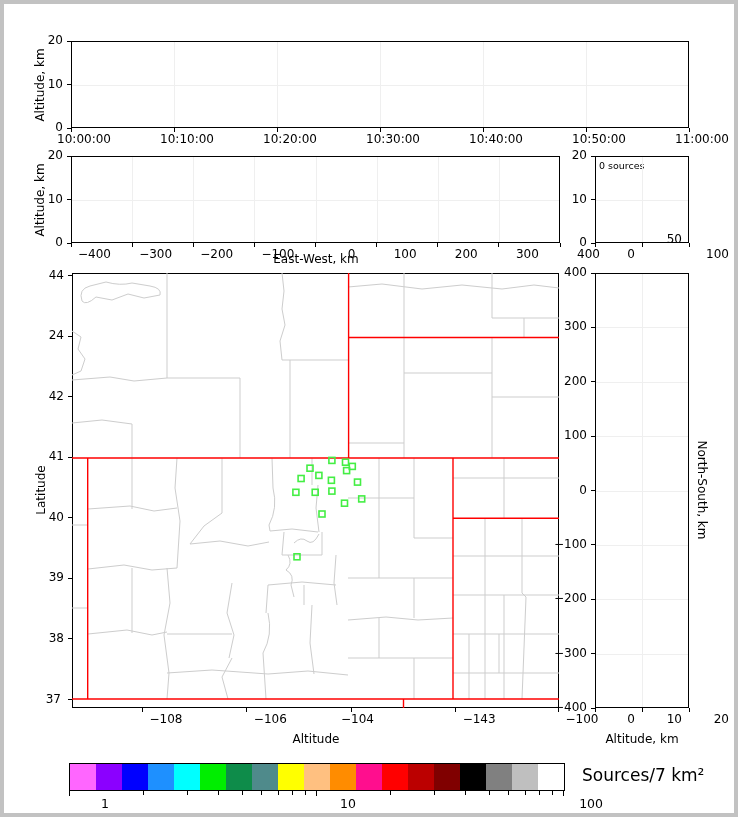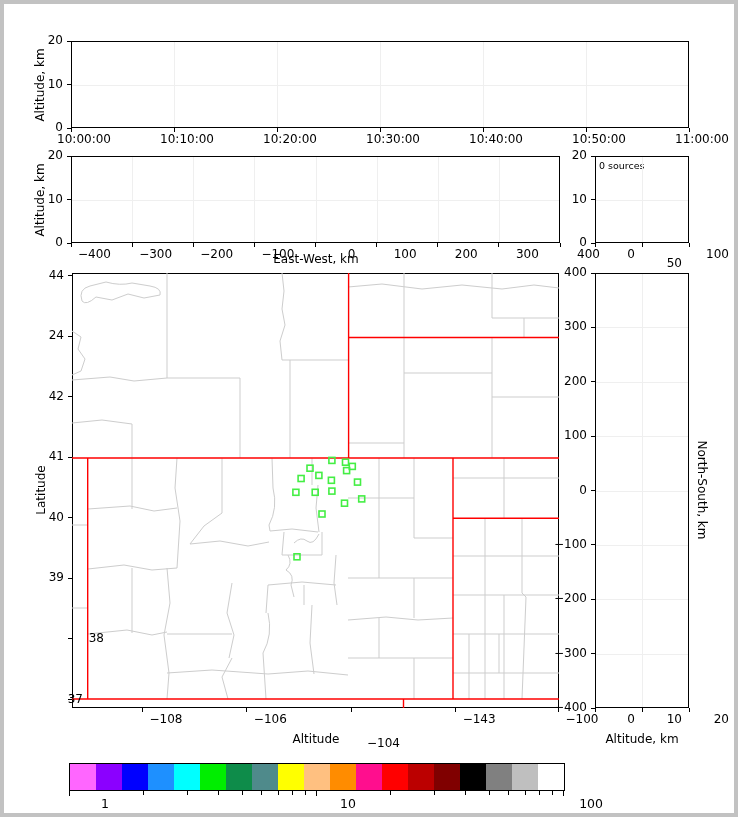--- a/index.html
+++ b/index.html
@@ -157,20 +157,21 @@
       <div class="cbseg" style="background: rgb(255, 140, 0);"></div>
       <div class="cbseg" style="background: rgb(255, 14, 142);"></div>
       <div class="cbseg" style="background: rgb(255, 0, 0);"></div>
       <div class="cbseg" style="background: rgb(187, 0, 0);"></div>
       <div class="cbseg" style="background: rgb(128, 0, 0);"></div>
       <div class="cbseg" style="background: rgb(0, 0, 0);"></div>
       <div class="cbseg" style="background: rgb(128, 128, 128);"></div>
       <div class="cbseg" style="background: rgb(191, 191, 191);"></div>
       <div class="cbseg" style="background: rgb(255, 255, 255);"></div>
     </div>
+  <div class="cb-label" style="left:582px;top:765px;">Sources/7 km²</div>
 <div class="tickmark" style="left: 70.5px; top: 128px; width: 1px; height: 4px;"></div>
     <div class="xtick-label" style="left: 31px; top: 132px;">10:00:00</div>
     <div class="tickmark" style="left: 173.5px; top: 128px; width: 1px; height: 4px;"></div>
     <div class="xtick-label" style="left: 134px; top: 132px;">10:10:00</div>
     <div class="gridline" style="left: 174px; top: 42px; width: 1px; height: 85px;"></div>
     <div class="tickmark" style="left: 276.5px; top: 128px; width: 1px; height: 4px;"></div>
     <div class="xtick-label" style="left: 237px; top: 132px;">10:20:00</div>
     <div class="gridline" style="left: 277px; top: 42px; width: 1px; height: 85px;"></div>
     <div class="tickmark" style="left: 379.5px; top: 128px; width: 1px; height: 4px;"></div>
     <div class="xtick-label" style="left: 340px; top: 132px;">10:30:00</div>
@@ -218,57 +219,57 @@
     <div class="tickmark" style="left: 67px; top: 155.5px; width: 4px; height: 1px;"></div>
     <div class="ytick-label" style="left: 3px; top: 148px;">20</div>
     <div class="tickmark" style="left: 67px; top: 199px; width: 4px; height: 1px;"></div>
     <div class="ytick-label" style="left: 3px; top: 191.5px;">10</div>
     <div class="gridline" style="left: 72px; top: 199.5px; width: 487px; height: 1px;"></div>
     <div class="tickmark" style="left: 67px; top: 242.5px; width: 4px; height: 1px;"></div>
     <div class="ytick-label" style="left: 3px; top: 235px;">0</div>
     <div class="tickmark" style="left: 594.5px; top: 243px; width: 1px; height: 4px;"></div>
     <div class="xtick-label" style="left: 555px; top: 247px;">0</div>
     <div class="tickmark" style="left: 641.5px; top: 243px; width: 1px; height: 4px;"></div>
-    <div class="xtick-label" style="left: 602px; top: 256px;">50</div>
+    <div class="xtick-label" style="left: 602px; top: 232px;">50</div>
     <div class="gridline" style="left: 642px; top: 157px; width: 1px; height: 85px;"></div>
     <div class="tickmark" style="left: 688.5px; top: 243px; width: 1px; height: 4px;"></div>
     <div class="xtick-label" style="left: 649px; top: 247px;">100</div>
     <div class="tickmark" style="left: 591px; top: 155.5px; width: 4px; height: 1px;"></div>
     <div class="ytick-label" style="left: 527px; top: 148px;">20</div>
     <div class="tickmark" style="left: 591px; top: 199px; width: 4px; height: 1px;"></div>
     <div class="ytick-label" style="left: 527px; top: 191.5px;">10</div>
     <div class="gridline" style="left: 596px; top: 199.5px; width: 92px; height: 1px;"></div>
     <div class="tickmark" style="left: 591px; top: 242.5px; width: 4px; height: 1px;"></div>
     <div class="ytick-label" style="left: 527px; top: 235px;">0</div>
     <div class="tickmark" style="left: 142px; top: 708px; width: 1px; height: 4px;"></div>
     <div class="xtick-label" style="left: 102.5px; top: 712px;">−108</div>
     <div class="tickmark" style="left: 246.3px; top: 708px; width: 1px; height: 4px;"></div>
     <div class="xtick-label" style="left: 206.8px; top: 712px;">−106</div>
     <div class="tickmark" style="left: 350.7px; top: 708px; width: 1px; height: 4px;"></div>
-    <div class="xtick-label" style="left: 320px; top: 712px; margin-top: 24px;">−104</div>
+    <div class="xtick-label" style="left: 294px; top: 712px;">−104</div>
     <div class="tickmark" style="left: 455.1px; top: 708px; width: 1px; height: 4px;"></div>
     <div class="xtick-label" style="left: 415.6px; top: 712px;">−143</div>
     <div class="tickmark" style="left: 558px; top: 708px; width: 1px; height: 4px;"></div>
     <div class="xtick-label" style="left: 518.5px; top: 712px;">−100</div>
     <div class="tickmark" style="left: 68px; top: 275px; width: 4px; height: 1px;"></div>
     <div class="ytick-label" style="left: 4px; top: 267.5px;">44</div>
     <div class="tickmark" style="left: 68px; top: 335.5px; width: 4px; height: 1px;"></div>
     <div class="ytick-label" style="left: 4px; top: 328px;">24</div>
     <div class="tickmark" style="left: 68px; top: 396.1px; width: 4px; height: 1px;"></div>
     <div class="ytick-label" style="left: 4px; top: 388.6px;">42</div>
     <div class="tickmark" style="left: 68px; top: 456.7px; width: 4px; height: 1px;"></div>
     <div class="ytick-label" style="left: 4px; top: 449.2px;">41</div>
     <div class="tickmark" style="left: 68px; top: 517.3px; width: 4px; height: 1px;"></div>
     <div class="ytick-label" style="left: 4px; top: 509.8px;">40</div>
     <div class="tickmark" style="left: 68px; top: 577.9px; width: 4px; height: 1px;"></div>
     <div class="ytick-label" style="left: 4px; top: 570.4px;">39</div>
     <div class="tickmark" style="left: 68px; top: 638.4px; width: 4px; height: 1px;"></div>
-    <div class="ytick-label" style="left: 4px; top: 630.9px; padding-left: 40px;">38</div>
+    <div class="ytick-label" style="left: 4px; top: 630.9px;">38</div>
     <div class="tickmark" style="left: 68px; top: 699px; width: 4px; height: 1px;"></div>
-    <div class="ytick-label" style="left: 12px; top: 691.5px; padding-left: 11px;">37</div>
+    <div class="ytick-label" style="left: 1px; top: 691.5px;">37</div>
     <div class="tickmark" style="left: 594.5px; top: 708px; width: 1px; height: 4px;"></div>
     <div class="xtick-label" style="left: 555px; top: 712px;">0</div>
     <div class="tickmark" style="left: 641.5px; top: 708px; width: 1px; height: 4px;"></div>
     <div class="xtick-label" style="left: 602px; top: 712px;">10</div>
     <div class="gridline" style="left: 642px; top: 274px; width: 1px; height: 433px;"></div>
     <div class="tickmark" style="left: 688.5px; top: 708px; width: 1px; height: 4px;"></div>
     <div class="xtick-label" style="left: 649px; top: 712px;">20</div>
     <div class="tickmark" style="left: 591px; top: 272.5px; width: 4px; height: 1px;"></div>
     <div class="ytick-label" style="left: 527px; top: 265px;">400</div>
     <div class="tickmark" style="left: 591px; top: 326.875px; width: 4px; height: 1px;"></div>

